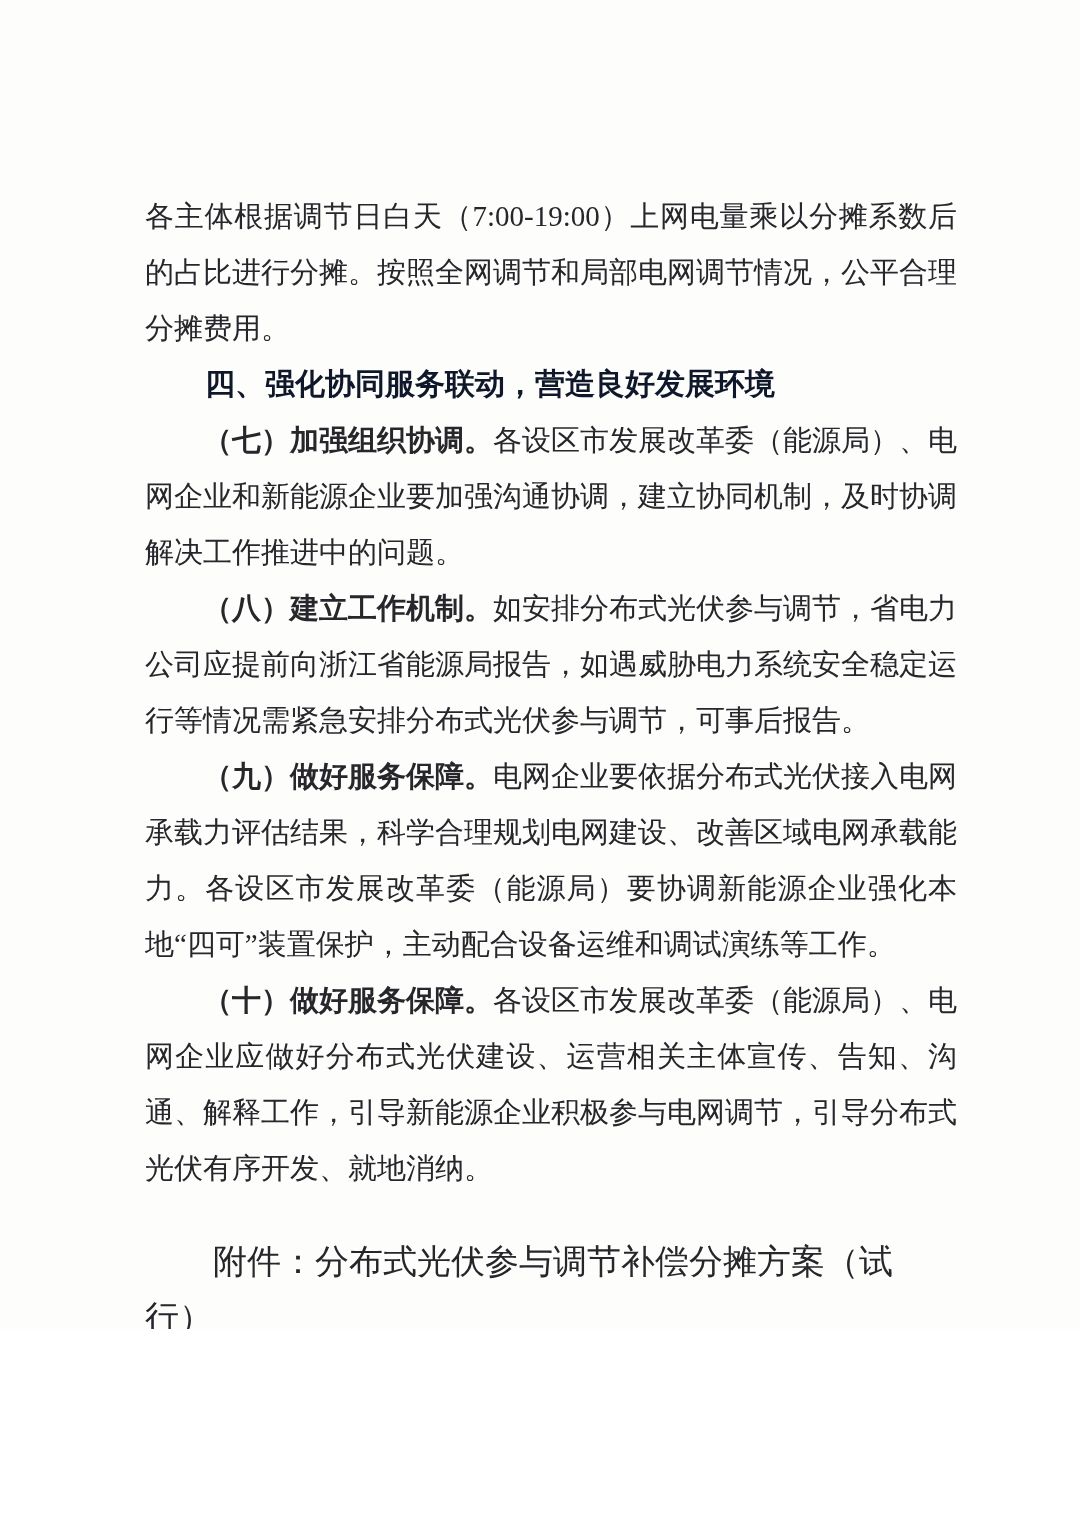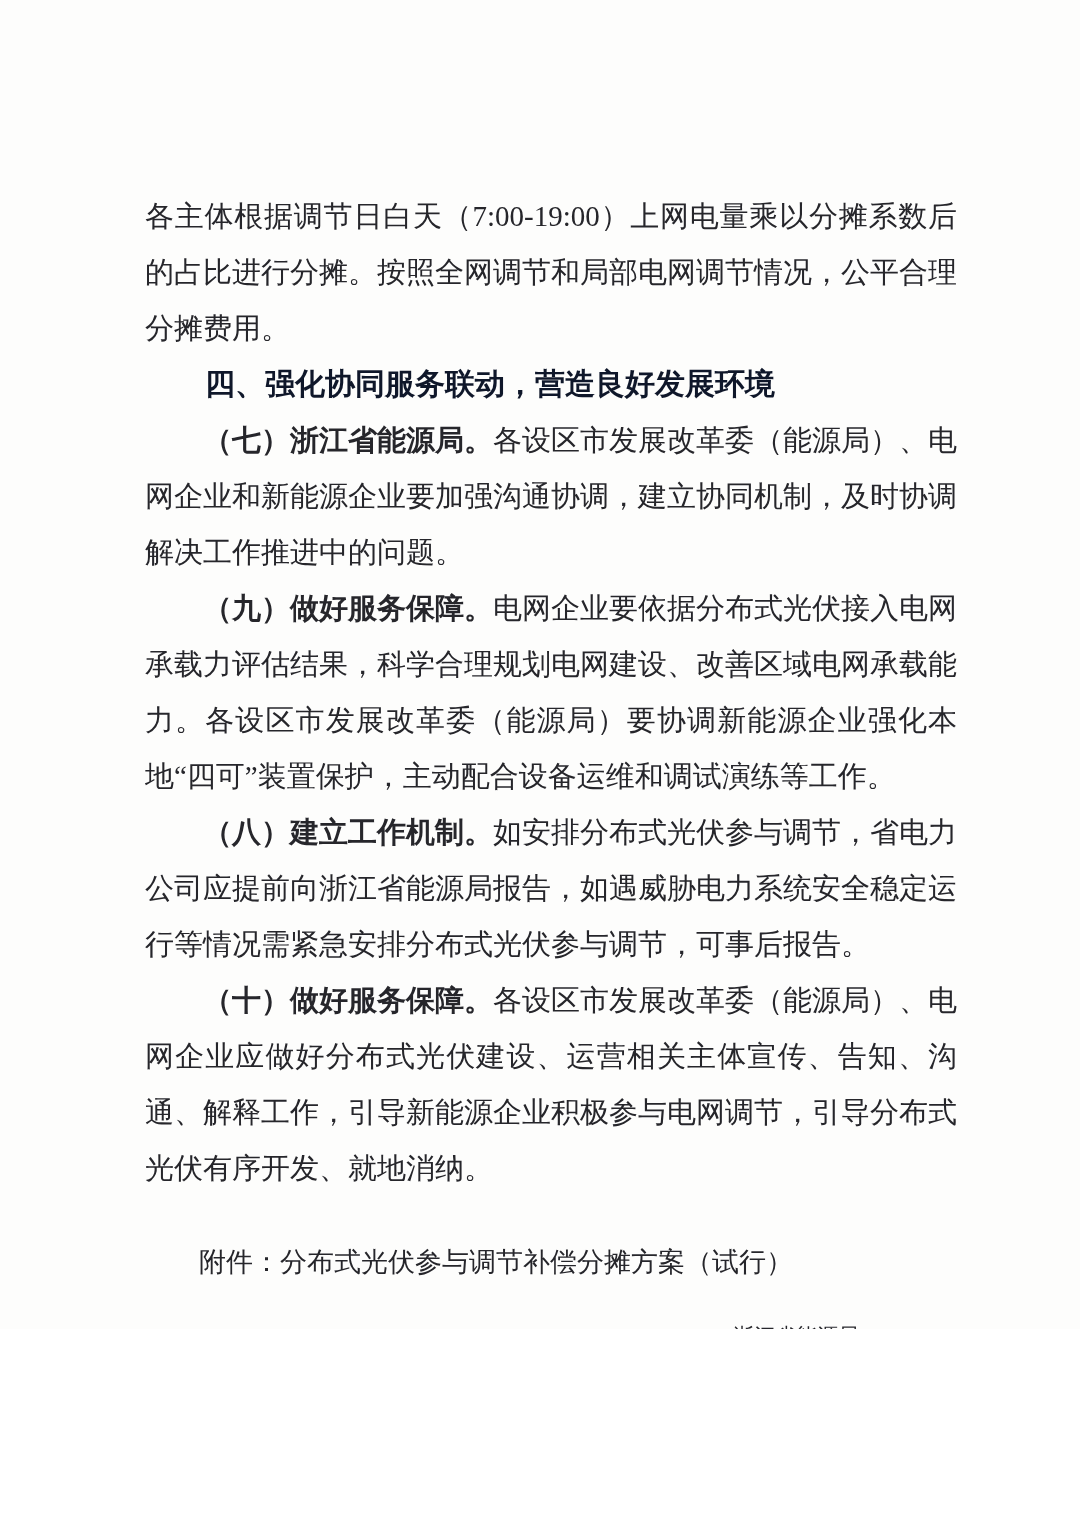--- a/index.html
+++ b/index.html
@@ -36,21 +36,21 @@
     font-size: 30px;
     line-height: 56px;
     text-indent: 2em;
     color: #0f172a;
   }
   .item-lead {
     font-weight: 700;
   }
   .attachment {
     margin: 38px 0 0 0;
-    font-size: 27px;
+    font-size: 34px;
     line-height: 56px;
     text-indent: 2em;
   }
   .signature {
     margin: 18px 0 0 0;
     font-size: 21px;
     line-height: 56px;
     text-align: right;
     padding-right: 98px;
   }
@@ -67,25 +67,25 @@
 </style>
 </head>
 <body>
 
 <div class="page">
 
   <p class="body-para no-indent">各主体根据调节日白天（7:00-19:00）上网电量乘以分摊系数后的占比进行分摊。按照全网调节和局部电网调节情况，公平合理分摊费用。</p>
 
   <div class="section-heading">四、强化协同服务联动，营造良好发展环境</div>
 
-  <p class="body-para"><span class="item-lead">（七）浙江省能源局。</span><span>各设区市发展改革委（能源局）、电网企业和新能源企业要加强沟通协调，建立协同机制，及时协调解决工作推进中的问题。</span></p>
+  <p class="body-para"><span class="item-lead">（七）加强组织协调。</span><span>各设区市发展改革委（能源局）、电网企业和新能源企业要加强沟通协调，建立协同机制，及时协调解决工作推进中的问题。</span></p>
+
+  <p class="body-para"><span class="item-lead">（八）建立工作机制。</span><span>如安排分布式光伏参与调节，省电力公司应提前向浙江省能源局报告，如遇威胁电力系统安全稳定运行等情况需紧急安排分布式光伏参与调节，可事后报告。</span></p>
 
   <p class="body-para"><span class="item-lead">（九）做好服务保障。</span><span>电网企业要依据分布式光伏接入电网承载力评估结果，科学合理规划电网建设、改善区域电网承载能力。各设区市发展改革委（能源局）要协调新能源企业强化本地“四可”装置保护，主动配合设备运维和调试演练等工作。</span></p>
-
-  <p class="body-para"><span class="item-lead">（八）建立工作机制。</span><span>如安排分布式光伏参与调节，省电力公司应提前向浙江省能源局报告，如遇威胁电力系统安全稳定运行等情况需紧急安排分布式光伏参与调节，可事后报告。</span></p>
 
   <p class="body-para"><span class="item-lead">（十）做好服务保障。</span><span>各设区市发展改革委（能源局）、电网企业应做好分布式光伏建设、运营相关主体宣传、告知、沟通、解释工作，引导新能源企业积极参与电网调节，引导分布式光伏有序开发、就地消纳。</span></p>
 
   <p class="attachment">附件：分布式光伏参与调节补偿分摊方案（试行）</p>
 
   <p class="signature">浙江省能源局</p>
 
   <div class="page-number">4</div>
 
 </div>

